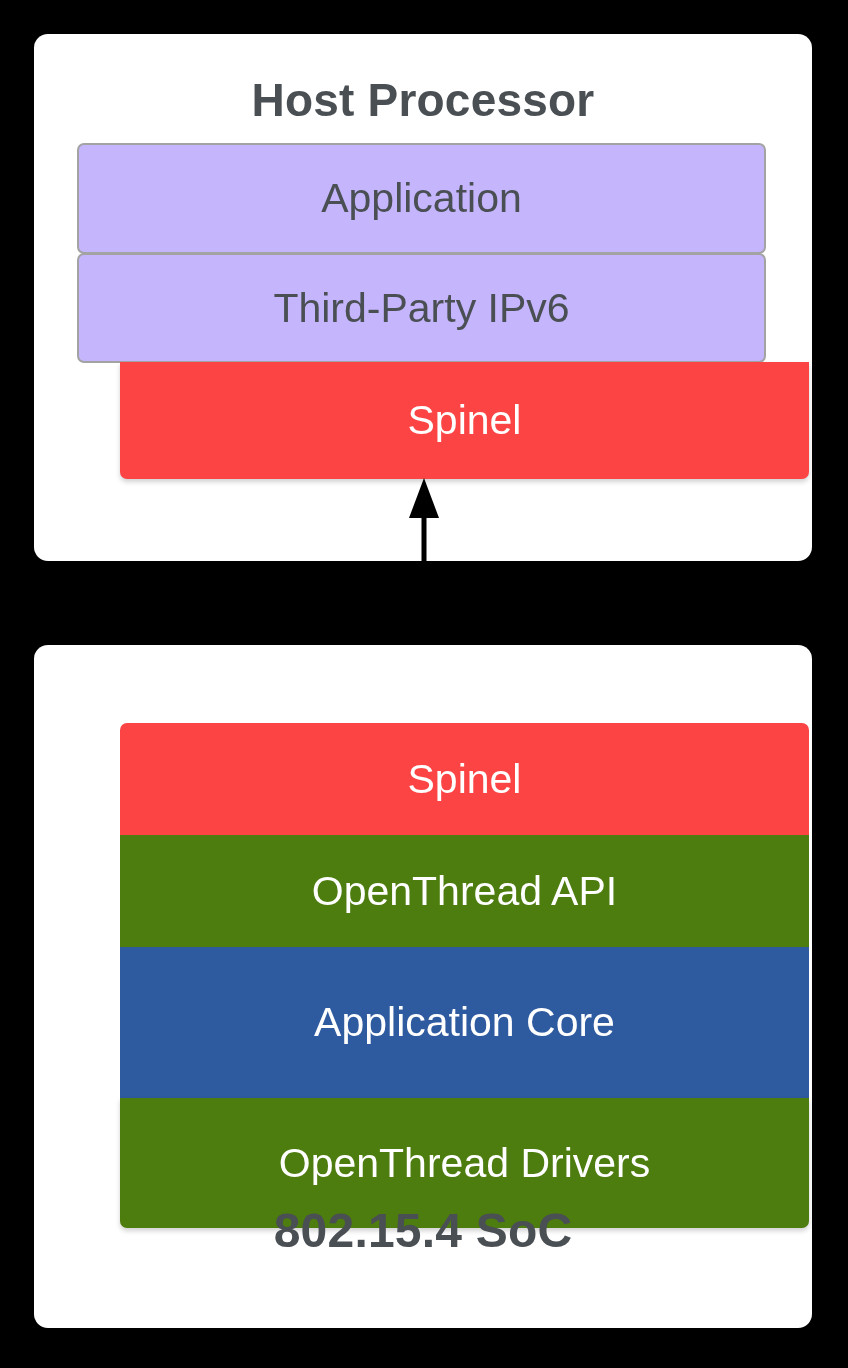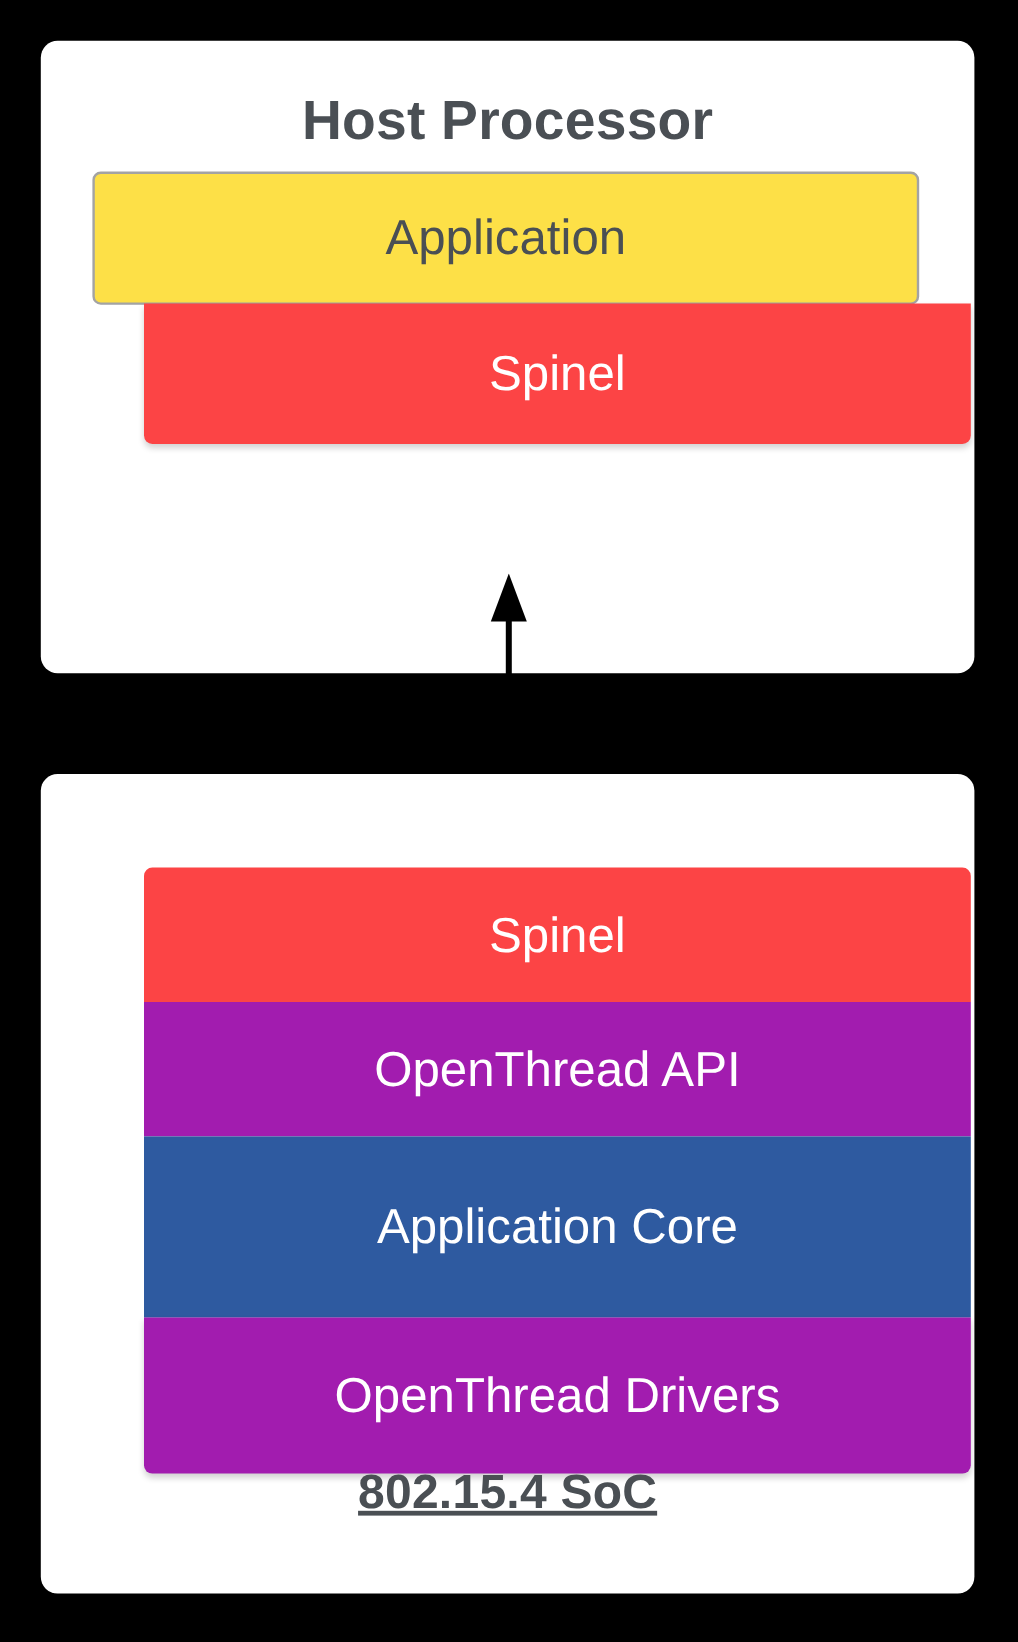--- a/index.html
+++ b/index.html
@@ -54,24 +54,23 @@
   }
 
   #host-title {
     top: 22px;
     font-size: 46px;
     line-height: 58px;
     margin-top: 15px;
   }
 
   #soc-title {
-    top: 571px;
-    font-size: 40px;
+    top: 558px;
+    font-size: 48px;
     line-height: 56px;
-    text-decoration: underline;
   }
 
   
   .stack {
     position: absolute;
   }
 
   #host-stack {
     left: 43px;   
     top: 109px;   
@@ -89,38 +88,38 @@
     width: 100%;
     display: flex;
     align-items: center;
     justify-content: center;
     text-align: center;
     white-space: nowrap;
   }
 
   
   .layer.plain {
-    background: #fde047;
+    background: #c4b5fd;
     border: 2px solid #a3a3a3;
     border-radius: 7px;
     color: #4a4f54;
     font-size: 41px;
     justify-content: center;
   }
 
   
   .layer.solid {
     color: #ffffff;
     font-size: 41px;
     border: 0;
     margin-left: 43px;
   }
 
   .layer.red    { background: #fc4445; }
-  .layer.cyan   { background: #a21caf; }
+  .layer.cyan   { background: #4d7c0f; }
   .layer.navy   { background: #2e5aa0; }
 
   
   #host-layer-0 { height: 111px; }
   #host-layer-1 { height: 110px; margin-top: -1px; }
   #host-layer-2 {
     height: 117px;
     margin-top: -1px;
     border-radius: 0 0 7px 7px;
     box-shadow: 0 3px 5px rgba(0,0,0,0.18);
@@ -157,20 +156,23 @@
   <div class="card" id="host-card">
 
     <div class="card-title" id="host-title">Host Processor</div>
 
     <div class="stack" id="host-stack">
 
       <div class="layer plain" id="host-layer-0">
         <span>Application</span>
       </div>
 
+      <div class="layer plain" id="host-layer-1">
+        <span>Third-Party IPv6</span>
+      </div>
 
       <div class="layer solid red" id="host-layer-2">
         <span>Spinel</span>
       </div>
 
     </div>
   </div>
 
   <svg id="connector" viewBox="0 0 58 250">
 

